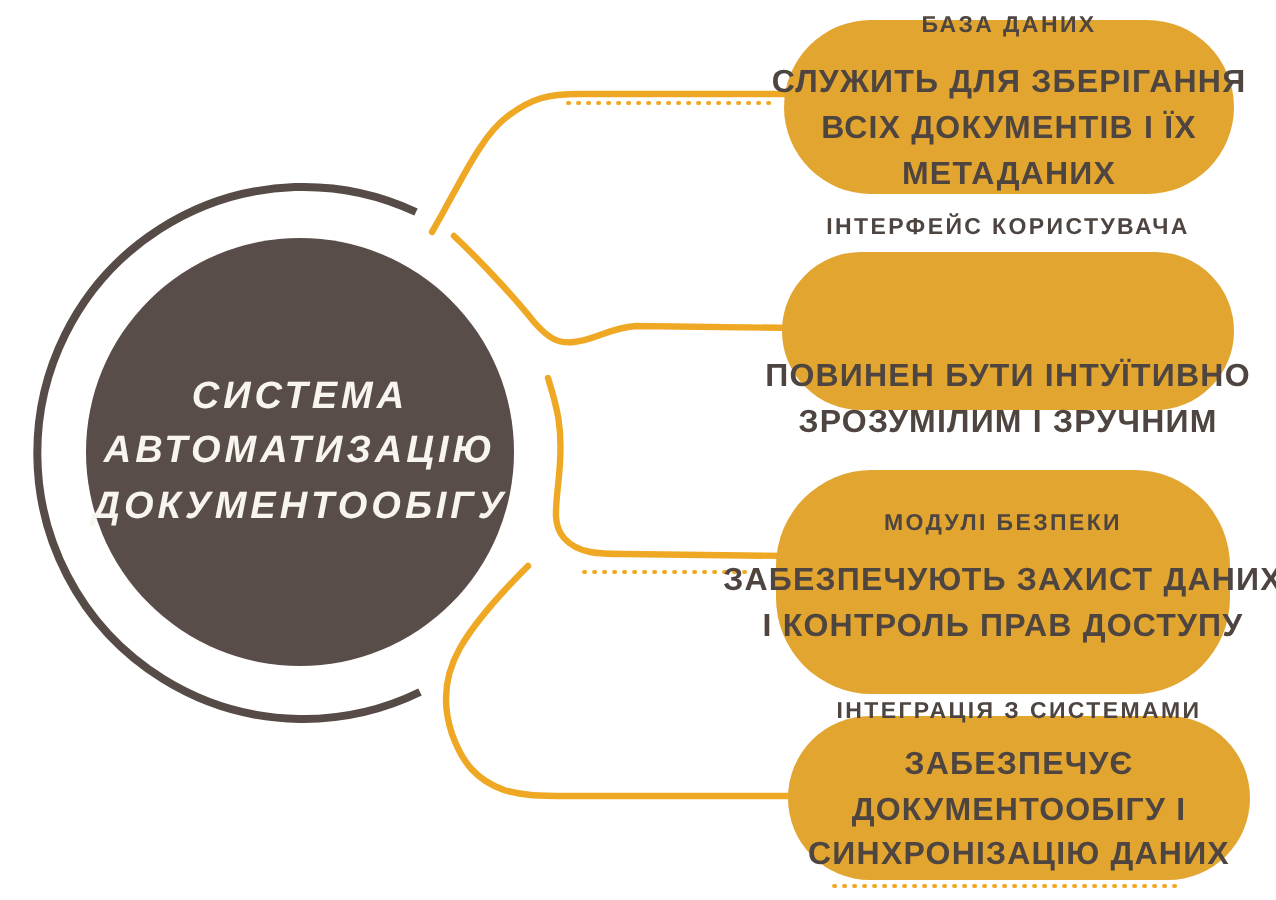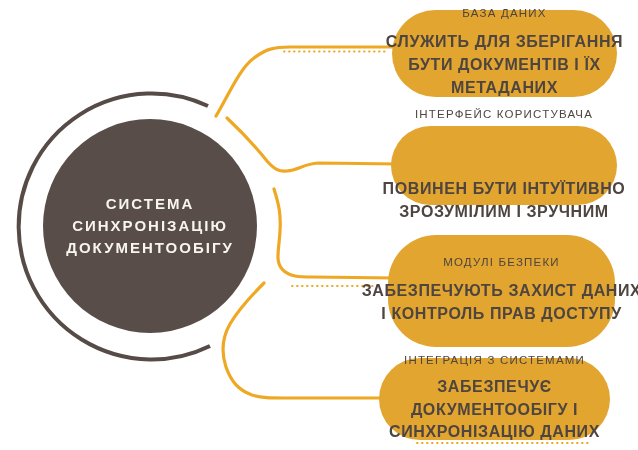--- a/index.html
+++ b/index.html
@@ -25,41 +25,42 @@
   .links-svg .connector{stroke:var(--connector);stroke-width:3.2;stroke-linecap:round;}
   .links-svg .dotted{stroke:var(--connector);stroke-width:1.9;stroke-linecap:round;stroke-dasharray:0.6 4.4;}
   .center-circle{
     position:absolute;left:43px;top:119px;width:214px;height:214px;
     border-radius:50%;background:var(--circle-fill);
     display:flex;flex-direction:column;align-items:center;justify-content:center;
     text-align:center;
   }
   .center-circle span{
     display:block;color:var(--circle-text);
-    font-size:15px;font-weight:bold;letter-spacing:2px;line-height:1.45;
+    font-size:19px;font-weight:bold;letter-spacing:2px;line-height:1.45;
     white-space:nowrap;
+    font-style:italic;
   }
   .node{
     position:absolute;background:var(--node-fill);border-radius:48px;
     display:flex;flex-direction:column;align-items:center;justify-content:center;
     text-align:center;color:var(--node-text);
   }
   .node-title{
-    font-size:11.5px;font-weight:normal;letter-spacing:1.2px;
+    font-size:11.5px;font-weight:bold;letter-spacing:1.2px;
     margin-bottom:12px;white-space:nowrap;
   }
   .node-desc span{
     display:block;font-size:16px;font-weight:bold;letter-spacing:0.6px;
     line-height:1.42;white-space:nowrap;
   }
   .node-1{left:392px;top:10px;width:225px;height:87px;}
   .node-2{left:391px;top:126px;width:226px;height:79px;gap:40px;}
   .node-2 .node-title{margin-bottom:18px;}
   .node-3{left:388px;top:235px;width:227px;height:112px;}
-  .node-4{left:379px;top:358px;width:231px;height:82px;}
+  .node-4{left:394px;top:358px;width:231px;height:82px;justify-content:flex-end;}
   .node-4 .node-title{margin-bottom:10px;}
 </style>
 </head>
 <body>
 
 <div class="canvas">
 
   <svg class="links-svg" viewBox="0 0 638 450">
     <path class="ring" d="M 208,106 A 133 133 0 1 0 210,346"></path>
     <path class="connector" d="M 216,116 C 229,94 240,68 254,58 C 266,49 274,47 290,47 L 407,47"></path>
@@ -67,29 +68,29 @@
     <path class="connector" d="M 274,189 C 279,205 281,214 280,231 C 279,250 275,261 282,269 C 289,277 300,277 312,277 L 395,278"></path>
     <path class="connector" d="M 264,283 C 252,295 238,310 230,324 C 222,338 221,352 226,367 C 231,381 238,390 252,395 C 262,398 270,398 284,398 L 395,398"></path>
     <path class="dotted" d="M 284,51.5 L 388,51.5"></path>
     <path class="dotted" d="M 292,286 L 380,286"></path>
     <path class="dotted" d="M 420,327 L 597,327"></path>
     <path class="dotted" d="M 417,443 L 592,443"></path>
   </svg>
 
   <div class="center-circle">
     <span>СИСТЕМА</span>
-    <span>СИНХРОНІЗАЦІЮ</span>
+    <span>АВТОМАТИЗАЦІЮ</span>
     <span>ДОКУМЕНТООБІГУ</span>
   </div>
 
   <div class="node node-1">
     <div class="node-title">БАЗА ДАНИХ</div>
     <div class="node-desc">
       <span>СЛУЖИТЬ ДЛЯ ЗБЕРІГАННЯ</span>
-      <span>БУТИ ДОКУМЕНТІВ І ЇХ</span>
+      <span>ВСІХ ДОКУМЕНТІВ І ЇХ</span>
       <span>МЕТАДАНИХ</span>
     </div>
   </div>
 
   <div class="node node-2">
     <div class="node-title">ІНТЕРФЕЙС КОРИСТУВАЧА</div>
     <div class="node-desc">
       <span>ПОВИНЕН БУТИ ІНТУЇТИВНО</span>
       <span>ЗРОЗУМІЛИМ І ЗРУЧНИМ</span>
     </div>

